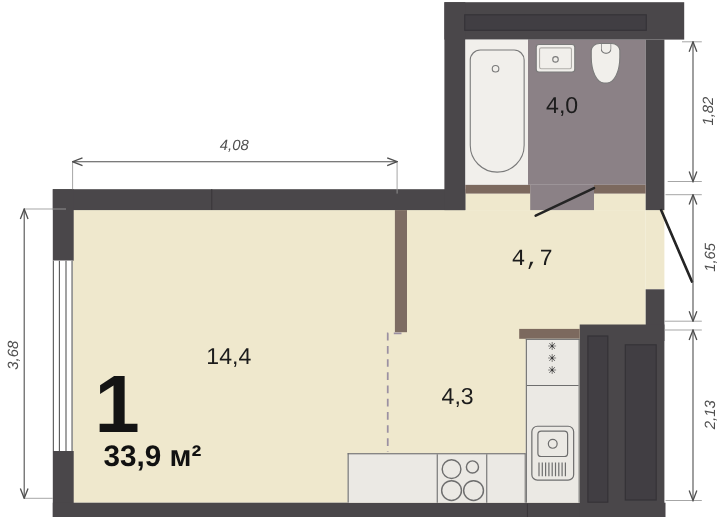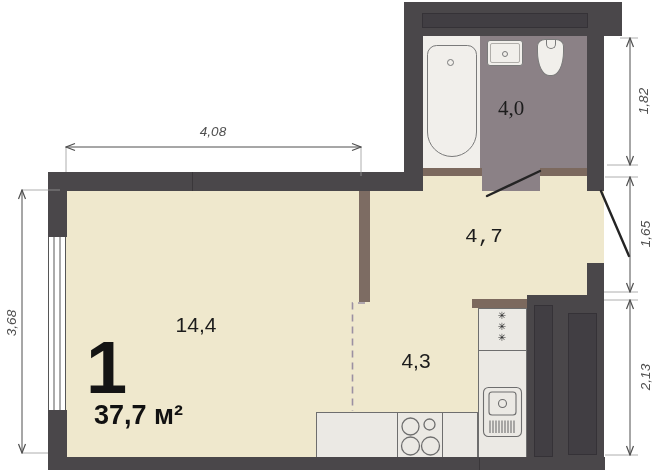--- a/index.html
+++ b/index.html
@@ -133,27 +133,27 @@
 
     <g stroke="#4f4f4f" stroke-width="1">
       <line x1="66" y1="147" x2="361" y2="147" marker-start="url(#arr)" marker-end="url(#arr)"></line>
       <line x1="22" y1="190" x2="22" y2="453" marker-start="url(#arr)" marker-end="url(#arr)"></line>
       <line x1="630" y1="38" x2="630" y2="165" marker-start="url(#arr)" marker-end="url(#arr)"></line>
       <line x1="630" y1="177" x2="630" y2="292" marker-start="url(#arr)" marker-end="url(#arr)"></line>
       <line x1="630" y1="300" x2="630" y2="455" marker-start="url(#arr)" marker-end="url(#arr)"></line>
     </g>
   </svg>
 
-  <div class="roomlabel" style="left:156px;top:312px;width:80px;">14,4</div>
+  <div class="roomlabel" style="left:168px;top:312px;width:80px;">14,4</div>
   <div class="roomlabel" style="left:444px;top:224px;width:80px;font-family:Liberation Mono, monospace;">4,7</div>
   <div class="roomlabel" style="left:376px;top:348px;width:80px;">4,3</div>
-  <div class="roomlabel" style="left:471px;top:96px;width:80px;font-family:Liberation Serif, serif;">4,0</div>
+  <div class="roomlabel" style="left:471px;top:84px;width:80px;">4,0</div>
 
   <div class="dimlabel" style="left:179px;top:124px;">4,08</div>
   <div class="dimlabel rot" style="left:-22px;top:315px;">3,68</div>
   <div class="dimlabel rot" style="left:610px;top:93px;">1,82</div>
   <div class="dimlabel rot" style="left:612px;top:226px;">1,65</div>
   <div class="dimlabel rot" style="left:612px;top:369px;">2,13</div>
 
   <div id="unitnum">1</div>
-  <div id="totalarea">37,7 м²</div>
+  <div id="totalarea">33,9 м²</div>
 
 </div>
 
 </body></html>

